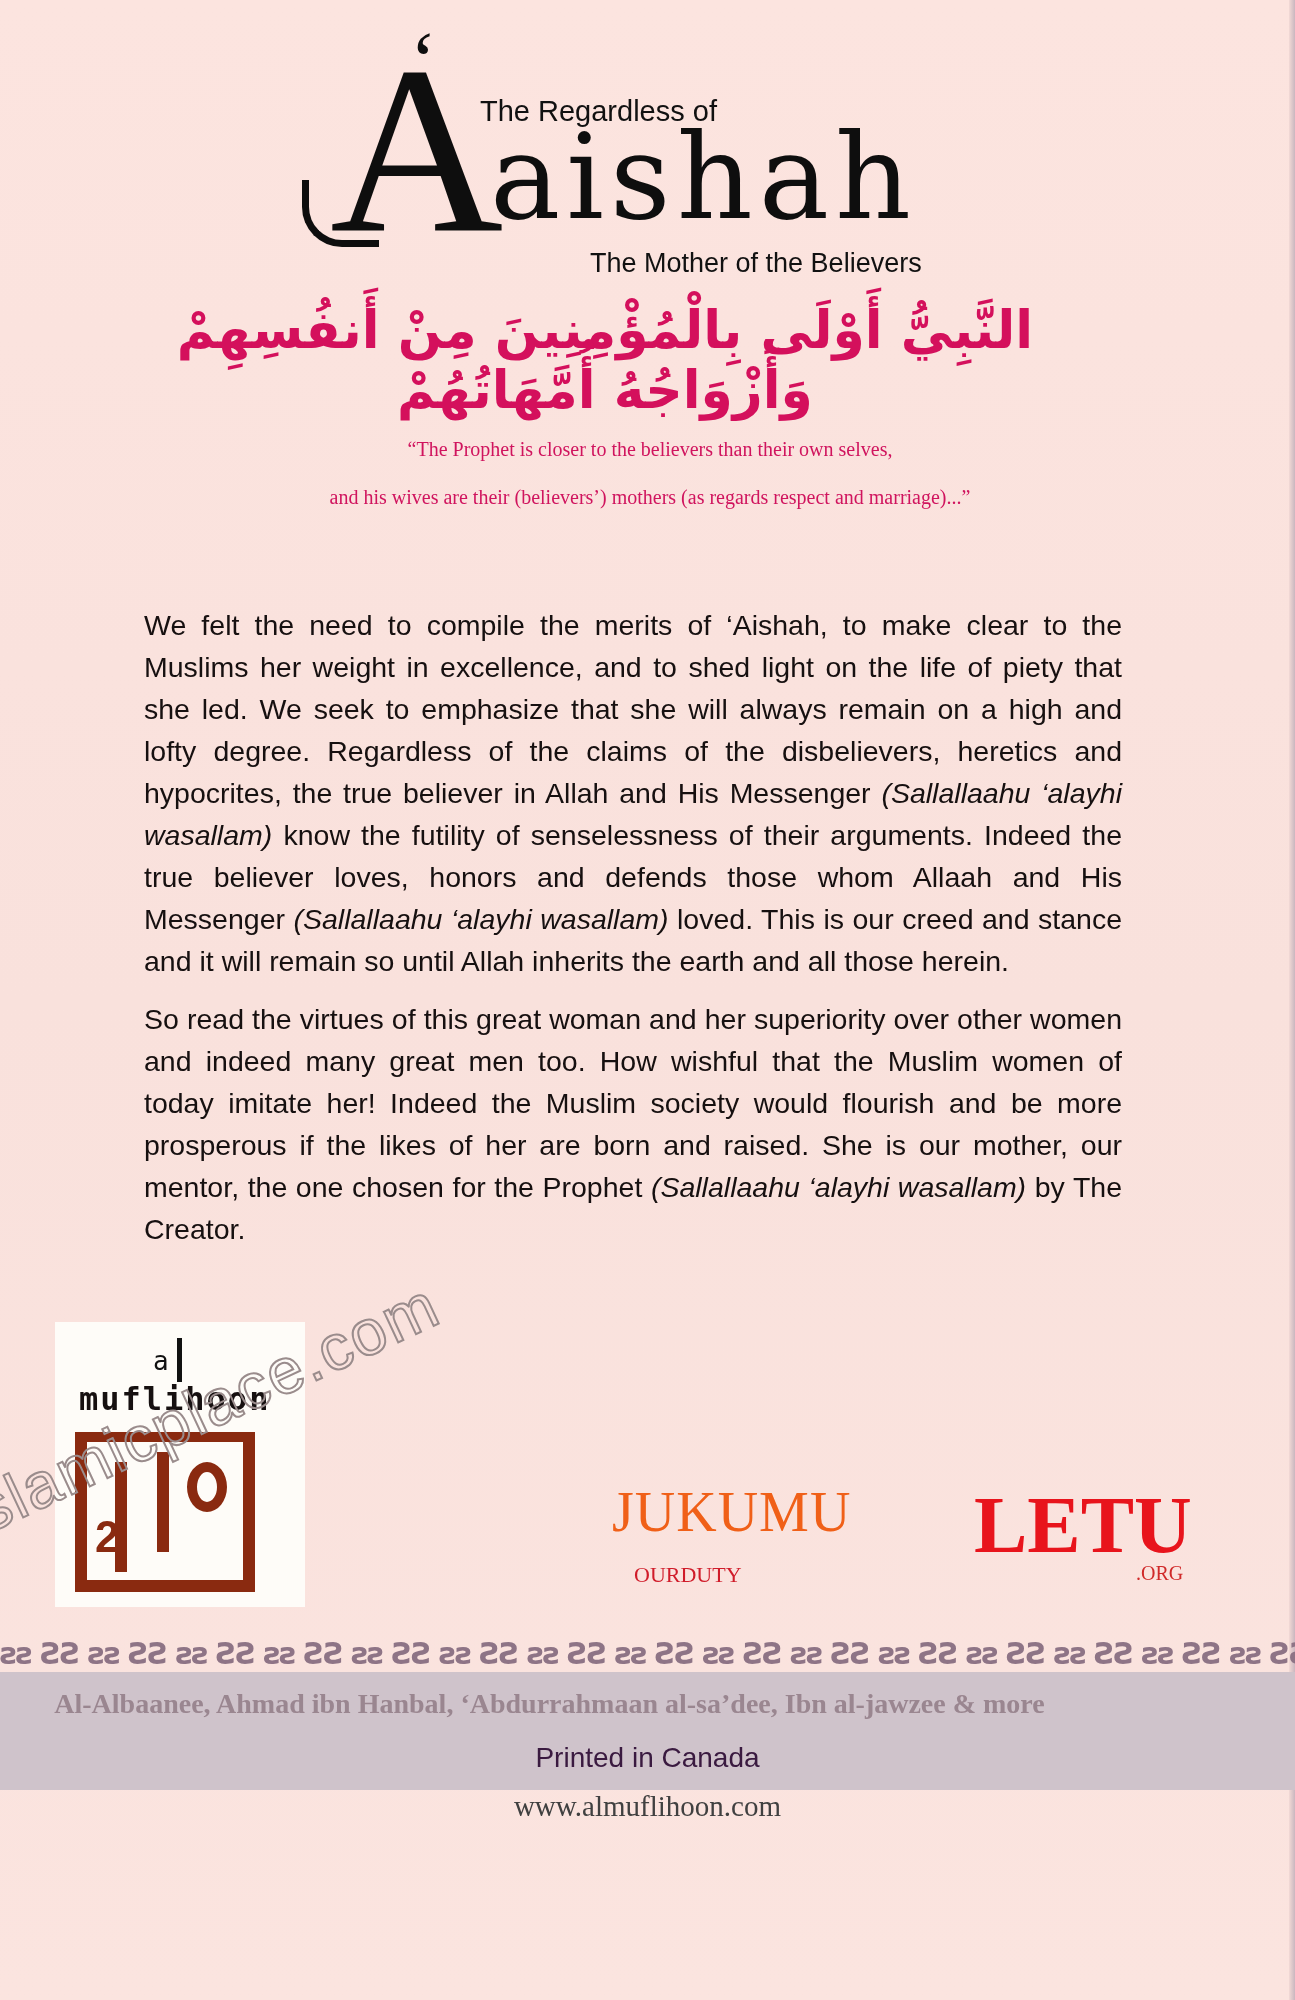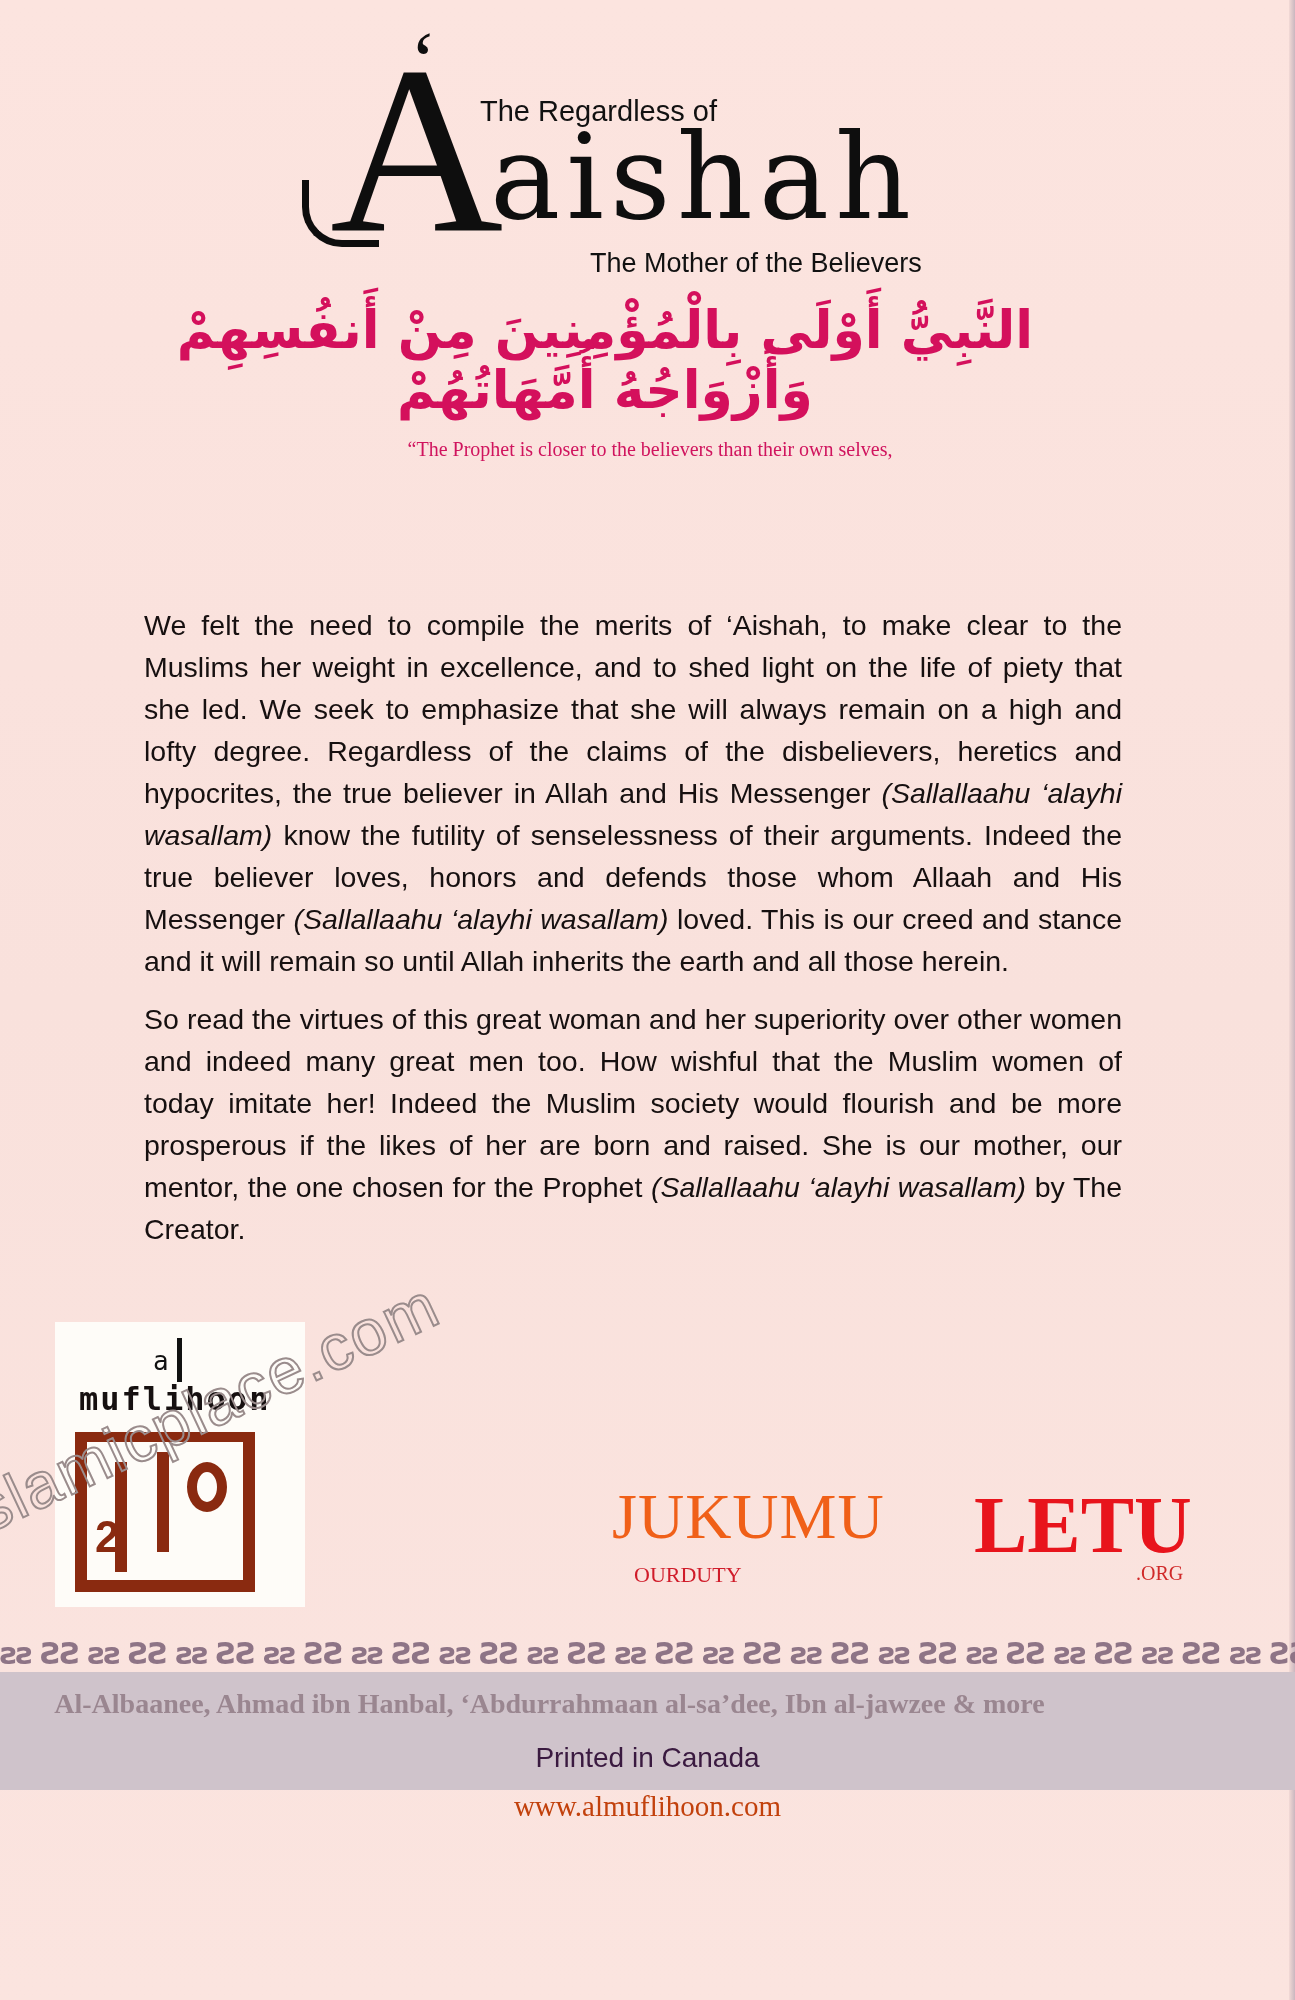--- a/index.html
+++ b/index.html
@@ -72,41 +72,41 @@
 
     
     .watermark {
       position: absolute; left: -20px; top: 1480px;
       font-size: 64px; color: transparent; -webkit-text-stroke: 2px #9a8c8c;
       transform: rotate(-25deg); transform-origin: left bottom; letter-spacing: 2px;
     }
 
     
     .jukumu { position: absolute; left: 612px; top: 1480px; width: 600px; height: 110px; font-family: "Liberation Serif", serif; }
-    .jukumu .j1 { position: absolute; left: 0; top: 0; font-size: 64px; color: #f06018; letter-spacing: 1px; }
+    .jukumu .j1 { position: absolute; left: 0; top: 0; font-size: 56px; color: #f06018; letter-spacing: 1px; }
     .jukumu .j2 { position: absolute; left: 362px; top: 0; font-size: 80px; font-weight: bold; color: #e8141c; }
     .jukumu .ourduty { position: absolute; left: 22px; top: 82px; font-size: 22px; color: #d01c2a; }
     .jukumu .org { position: absolute; left: 524px; top: 82px; font-size: 20px; color: #d02a2a; }
 
     
     .ornament {
       position: absolute; left: 0; top: 1637px; width: 1295px; height: 34px; overflow: hidden;
       font-family: "DejaVu Sans", sans-serif; font-size: 30px; line-height: 34px;
       color: #8e7486; font-weight: bold; white-space: nowrap; letter-spacing: -2px;
     }
     .grey-band {
       position: absolute; left: 0; top: 1672px; width: 1295px; height: 118px; background: #cfc3cb;
     }
     .authors {
       position: absolute; left: 0; top: 1688px; width: 1099px; text-align: center;
       font-family: "Liberation Serif", serif; font-weight: bold; font-size: 28px; color: #9a8690;
     }
 
     
-    .website { position: absolute; left: 0; top: 1790px; width: 1295px; text-align: center; font-family: "Liberation Serif", serif; font-size: 29px; color: #c2410c; }
+    .website { position: absolute; left: 0; top: 1790px; width: 1295px; text-align: center; font-family: "Liberation Serif", serif; font-size: 29px; color: #404040; }
     .printed { position: absolute; left: 0; top: 1742px; width: 1295px; text-align: center; font-size: 28px; color: #3a1a40; }
   </style>
 </head>
 <body>
 
 <div class="page"></div>
 <div class="edge"></div>
 
 <div class="title-block">
   <span class="apostrophe">‘</span>
@@ -116,20 +116,21 @@
   </div>
   <span class="excellence">The Regardless of</span>
   <span class="aishah">aishah</span>
   <span class="mother">The Mother of the Believers</span>
 </div>
 
 <div class="arabic">النَّبِيُّ أَوْلَى بِالْمُؤْمِنِينَ مِنْ أَنفُسِهِمْ وَأَزْوَاجُهُ أُمَّهَاتُهُمْ</div>
 
 <div class="quote">
   <div>“The Prophet is closer to the believers than their own selves,</div>
+  <div>and his wives are their (believers’) mothers (as regards respect and marriage)...”</div>
 </div>
 
 <div class="body-text">
   <p><span>We felt the need to compile the merits of ‘Aishah, to make clear to the Muslims her weight in excellence, and to shed light on the life of piety that she led. We seek to emphasize that she will always remain on a high and lofty degree. Regardless of the claims of the disbelievers, heretics and hypocrites, the true believer in Allah and His Messenger </span><i>(Sallallaahu ‘alayhi wasallam)</i><span> know the futility of senselessness of their arguments. Indeed the true believer loves, honors and defends those whom Allaah and His Messenger </span><i>(Sallallaahu ‘alayhi wasallam)</i><span> loved. This is our creed and stance and it will remain so until Allah inherits the earth and all those herein.</span></p>
   <p><span>So read the virtues of this great woman and her superiority over other women and indeed many great men too. How wishful that the Muslim women of today imitate her! Indeed the Muslim society would flourish and be more prosperous if the likes of her are born and raised. She is our mother, our mentor, the one chosen for the Prophet </span><i>(Sallallaahu ‘alayhi wasallam)</i><span> by The Creator.</span></p>
 </div>
 
 <div class="muf-logo">
   <span class="a">a</span>
   <span class="l"></span>

